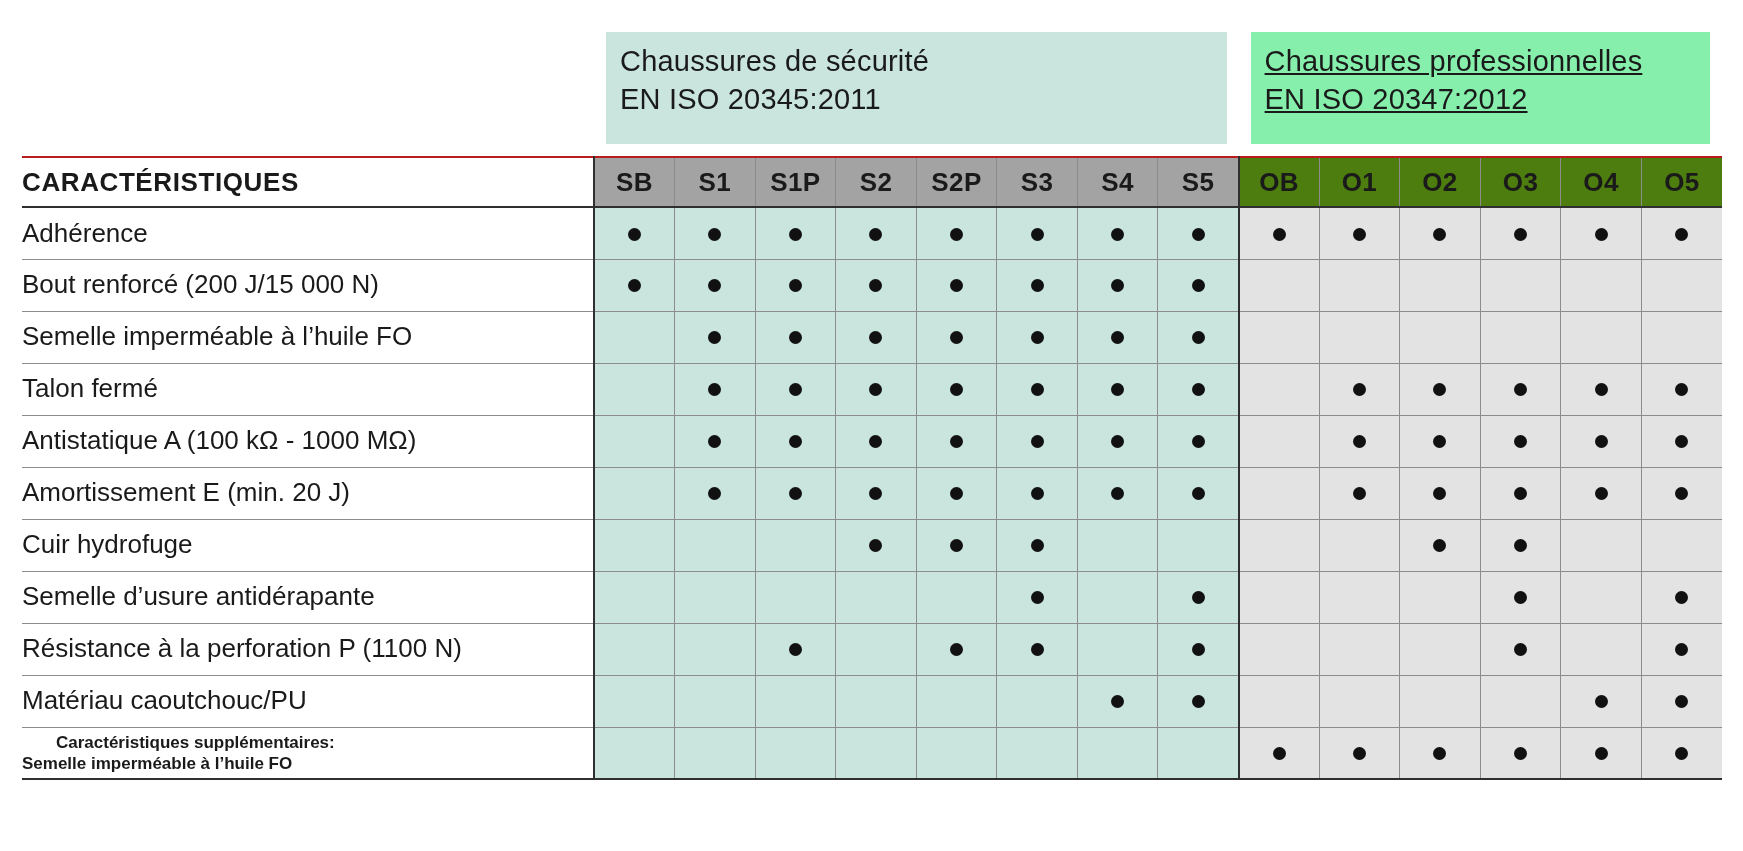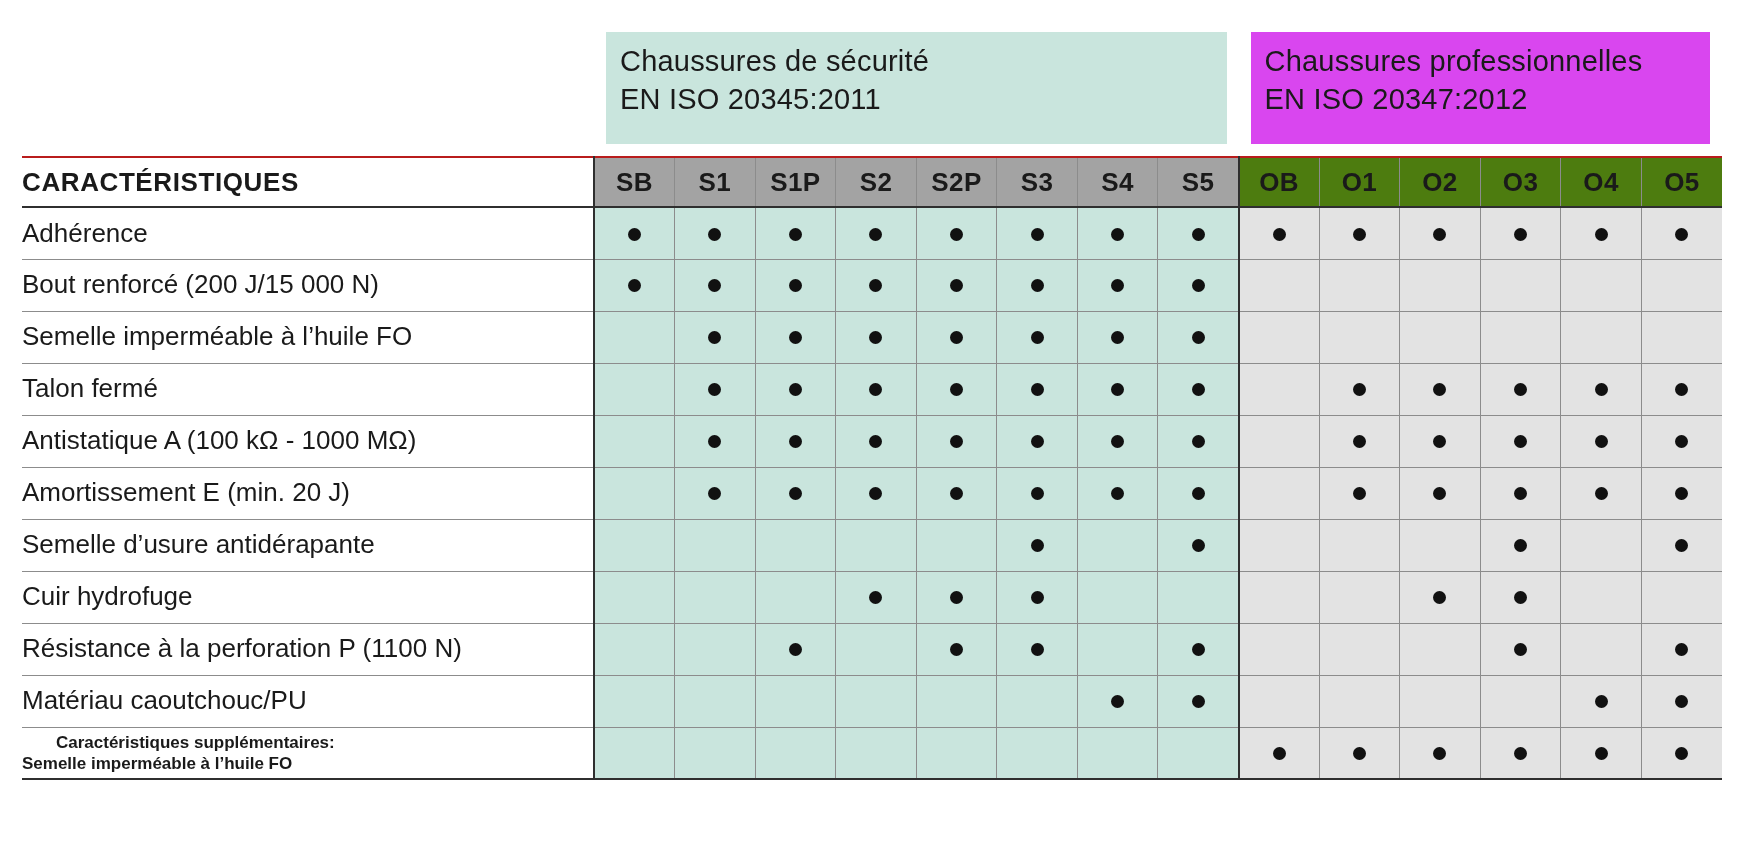--- a/index.html
+++ b/index.html
@@ -40,21 +40,21 @@
   .group-cell {
     padding: 10px 14px 14px 14px;
     font-size: 29px;
     line-height: 1.32;
     font-weight: 400;
     letter-spacing: 0.2px;
     color: #1a1a1a;
     height: 112px;
   }
   td.group-safety .group-cell { background: #c9e5dd; }
-  td.group-pro .group-cell { background: #d946ef; }
+  td.group-pro .group-cell { background: #86efac; text-decoration: underline; }
   .group-line { display: block; white-space: nowrap; }
 
   
   tr.head-row td {
     border-top: 2px solid #b91c1c;
     border-bottom: 2px solid #2f2f2f;
     height: 50px;
     padding: 0;
   }
   td.feature-head {
@@ -267,52 +267,52 @@
           <td class="cellmark safety"><span class="dot"></span></td>
           <td class="cellmark safety last-safety"><span class="dot"></span></td>
           <td class="cellmark pro"></td>
           <td class="cellmark pro"><span class="dot"></span></td>
           <td class="cellmark pro"><span class="dot"></span></td>
           <td class="cellmark pro"><span class="dot"></span></td>
           <td class="cellmark pro"><span class="dot"></span></td>
           <td class="cellmark pro last-col"><span class="dot"></span></td>
         </tr>
         <tr class="data-row">
+          <td class="feature-cell">Cuir hydrofuge</td>
+          <td class="cellmark safety"></td>
+          <td class="cellmark safety"></td>
+          <td class="cellmark safety"></td>
+          <td class="cellmark safety"><span class="dot"></span></td>
+          <td class="cellmark safety"><span class="dot"></span></td>
+          <td class="cellmark safety"><span class="dot"></span></td>
+          <td class="cellmark safety"></td>
+          <td class="cellmark safety last-safety"></td>
+          <td class="cellmark pro"></td>
+          <td class="cellmark pro"></td>
+          <td class="cellmark pro"><span class="dot"></span></td>
+          <td class="cellmark pro"><span class="dot"></span></td>
+          <td class="cellmark pro"></td>
+          <td class="cellmark pro last-col"></td>
+        </tr>
+        <tr class="data-row">
           <td class="feature-cell">Semelle d’usure antidérapante</td>
           <td class="cellmark safety"></td>
           <td class="cellmark safety"></td>
           <td class="cellmark safety"></td>
           <td class="cellmark safety"></td>
           <td class="cellmark safety"></td>
           <td class="cellmark safety"><span class="dot"></span></td>
           <td class="cellmark safety"></td>
           <td class="cellmark safety last-safety"><span class="dot"></span></td>
           <td class="cellmark pro"></td>
           <td class="cellmark pro"></td>
           <td class="cellmark pro"></td>
           <td class="cellmark pro"><span class="dot"></span></td>
           <td class="cellmark pro"></td>
           <td class="cellmark pro last-col"><span class="dot"></span></td>
-        </tr>
-        <tr class="data-row">
-          <td class="feature-cell">Cuir hydrofuge</td>
-          <td class="cellmark safety"></td>
-          <td class="cellmark safety"></td>
-          <td class="cellmark safety"></td>
-          <td class="cellmark safety"><span class="dot"></span></td>
-          <td class="cellmark safety"><span class="dot"></span></td>
-          <td class="cellmark safety"><span class="dot"></span></td>
-          <td class="cellmark safety"></td>
-          <td class="cellmark safety last-safety"></td>
-          <td class="cellmark pro"></td>
-          <td class="cellmark pro"></td>
-          <td class="cellmark pro"><span class="dot"></span></td>
-          <td class="cellmark pro"><span class="dot"></span></td>
-          <td class="cellmark pro"></td>
-          <td class="cellmark pro last-col"></td>
         </tr>
         <tr class="data-row">
           <td class="feature-cell">Résistance à la perforation P (1100 N)</td>
           <td class="cellmark safety"></td>
           <td class="cellmark safety"></td>
           <td class="cellmark safety"><span class="dot"></span></td>
           <td class="cellmark safety"></td>
           <td class="cellmark safety"><span class="dot"></span></td>
           <td class="cellmark safety"><span class="dot"></span></td>
           <td class="cellmark safety"></td>

